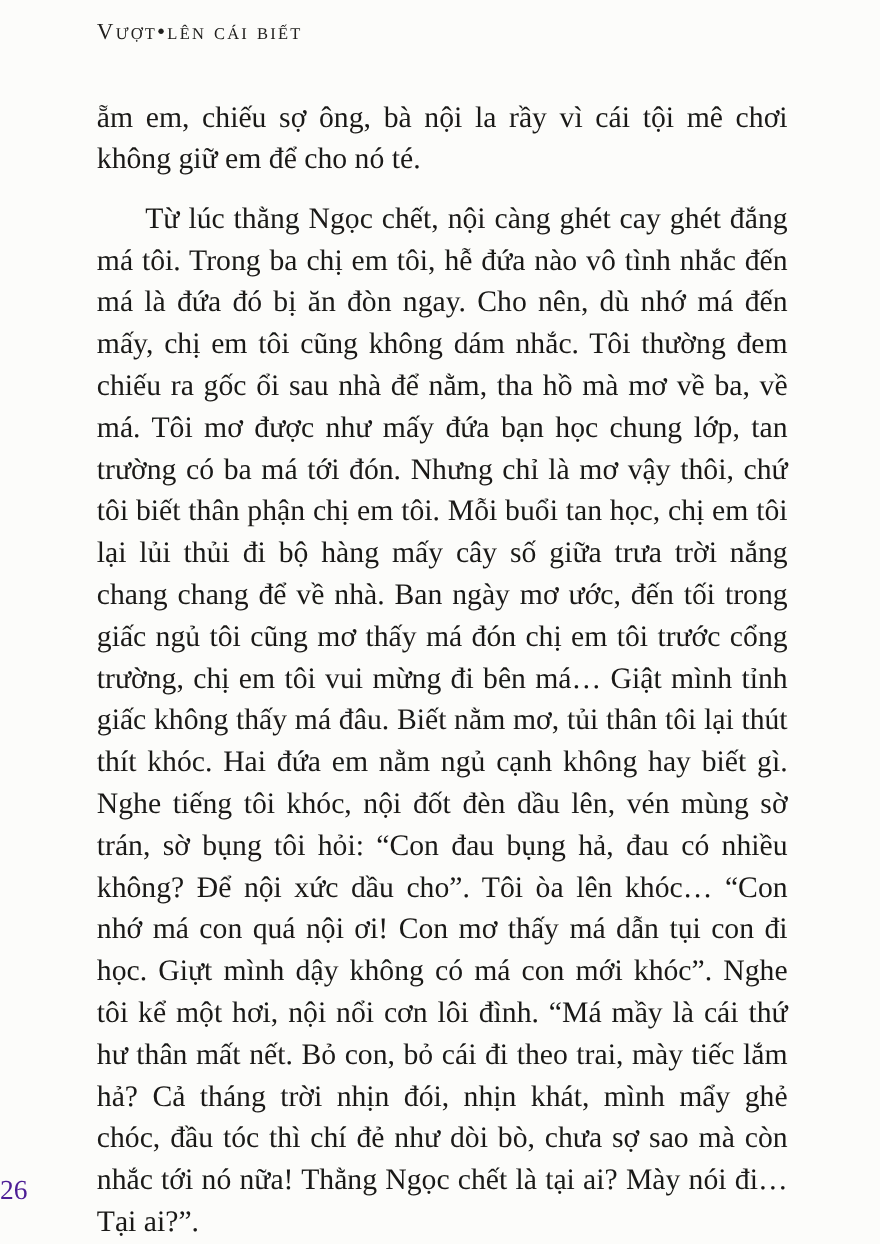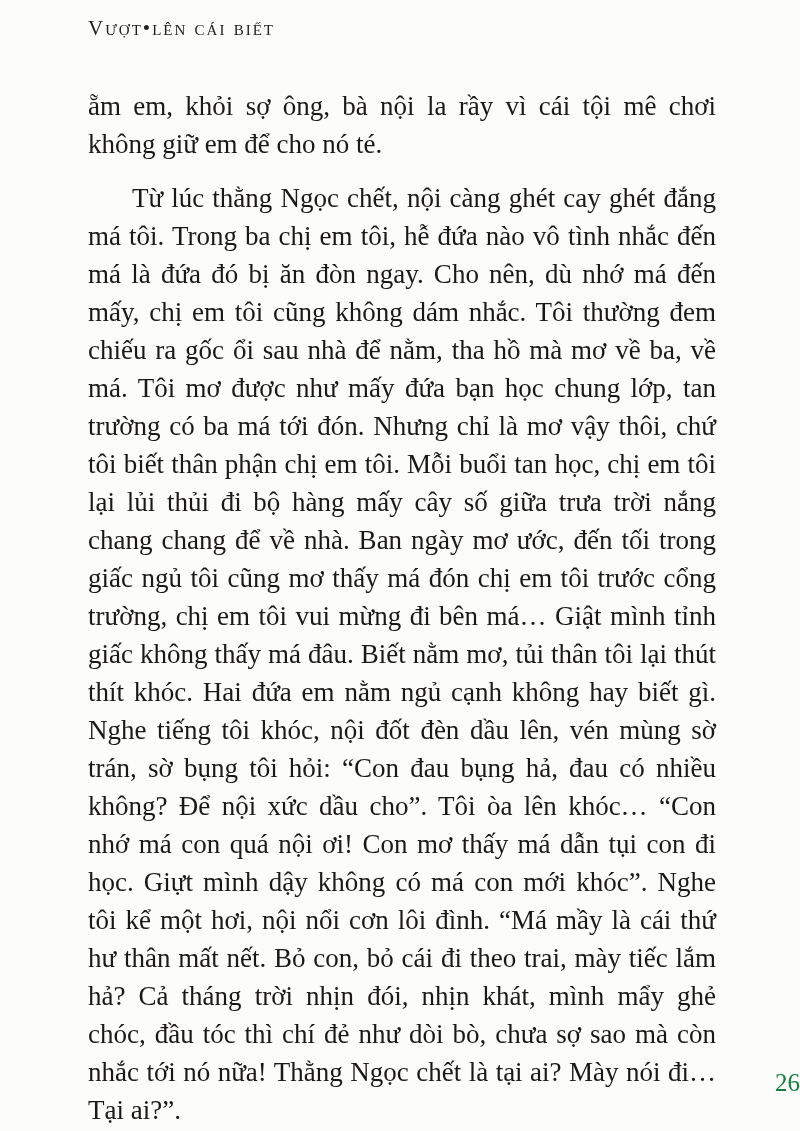--- a/index.html
+++ b/index.html
@@ -39,32 +39,32 @@
     margin-bottom:15px;
   }
   .body-text p.indented{
     text-indent:44px;
     margin-top:16px;
   }
   .page-number{
     position:absolute;
     left:0; right:0;
     bottom:34px;
-    text-align:right;
+    text-align:left;
     font-size:25px;
-    color:#15803d;
+    color:#4c1d95;
   }
 </style>
 </head>
 <body>
 
 <div class="page">
 
   <div class="running-header">Vượt•lên cái biết</div>
 
   <div class="body-text">
-    <p class="continuation">ẵm em, khỏi sợ ông, bà nội la rầy vì cái tội mê chơi không giữ em để cho nó té.</p>
+    <p class="continuation">ẵm em, chiếu sợ ông, bà nội la rầy vì cái tội mê chơi không giữ em để cho nó té.</p>
     <p class="indented">Từ lúc thằng Ngọc chết, nội càng ghét cay ghét đắng má tôi. Trong ba chị em tôi, hễ đứa nào vô tình nhắc đến má là đứa đó bị ăn đòn ngay. Cho nên, dù nhớ má đến mấy, chị em tôi cũng không dám nhắc. Tôi thường đem chiếu ra gốc ổi sau nhà để nằm, tha hồ mà mơ về ba, về má. Tôi mơ được như mấy đứa bạn học chung lớp, tan trường có ba má tới đón. Nhưng chỉ là mơ vậy thôi, chứ tôi biết thân phận chị em tôi. Mỗi buổi tan học, chị em tôi lại lủi thủi đi bộ hàng mấy cây số giữa trưa trời nắng chang chang để về nhà. Ban ngày mơ ước, đến tối trong giấc ngủ tôi cũng mơ thấy má đón chị em tôi trước cổng trường, chị em tôi vui mừng đi bên má… Giật mình tỉnh giấc không thấy má đâu. Biết nằm mơ, tủi thân tôi lại thút thít khóc. Hai đứa em nằm ngủ cạnh không hay biết gì. Nghe tiếng tôi khóc, nội đốt đèn dầu lên, vén mùng sờ trán, sờ bụng tôi hỏi: “Con đau bụng hả, đau có nhiều không? Để nội xức dầu cho”. Tôi òa lên khóc… “Con nhớ má con quá nội ơi! Con mơ thấy má dẫn tụi con đi học. Giựt mình dậy không có má con mới khóc”. Nghe tôi kể một hơi, nội nổi cơn lôi đình. “Má mầy là cái thứ hư thân mất nết. Bỏ con, bỏ cái đi theo trai, mày tiếc lắm hả? Cả tháng trời nhịn đói, nhịn khát, mình mẩy ghẻ chóc, đầu tóc thì chí đẻ như dòi bò, chưa sợ sao mà còn nhắc tới nó nữa! Thằng Ngọc chết là tại ai? Mày nói đi… Tại ai?”.</p>
   </div>
 
   <div class="page-number">26</div>
 
 </div>
 
 </body></html>

